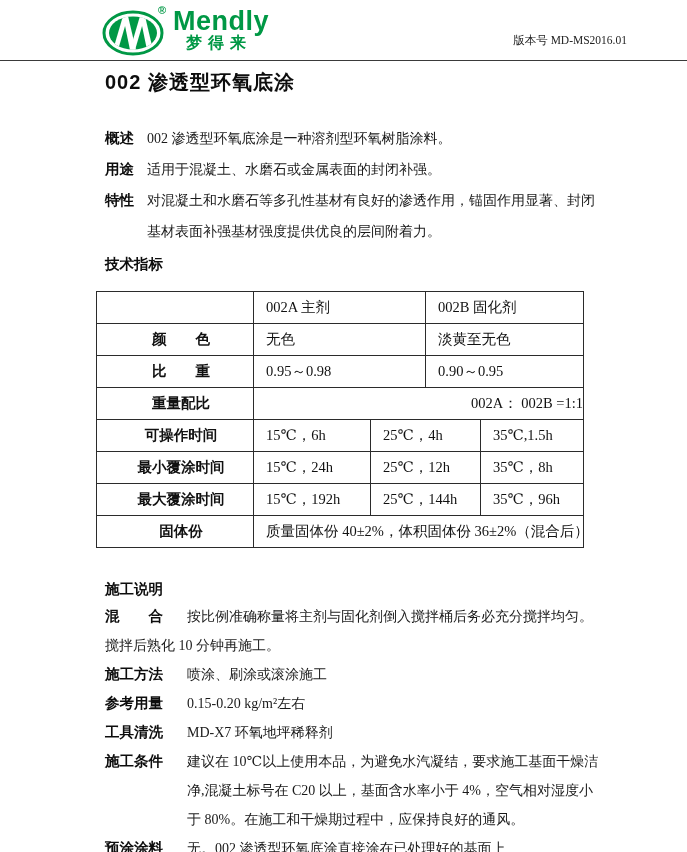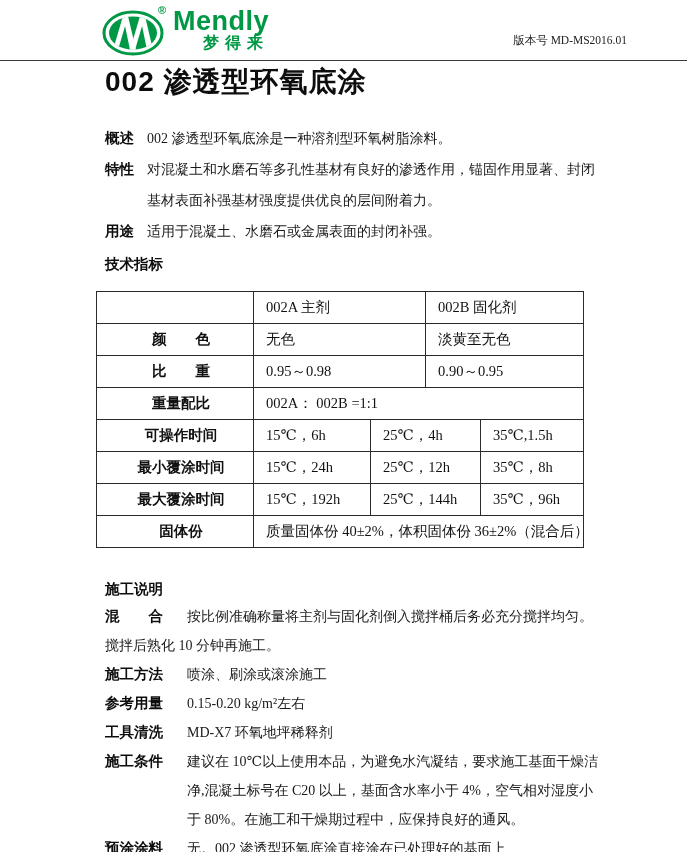--- a/index.html
+++ b/index.html
@@ -5,40 +5,40 @@
   html,body { margin:0; padding:0; background:#e8e8e8; }
   .page {
     width:687px; height:852px; background:#ffffff; position:relative;
     margin:0 auto; overflow:hidden;
     font-family:"Liberation Serif","DejaVu Serif",serif; color:#1a1a1a;
   }
   
   .header { height:60px; border-bottom:1px solid #3a3a3a; position:relative; }
   .logo { position:absolute; left:102px; top:8px; display:flex; align-items:flex-start; }
   .logo svg { width:66px; height:48px; display:block; }
-  .logo-text { margin-left:5px;text-align:right; }
+  .logo-text { margin-left:5px; }
   .brand {
     font-family:"Liberation Sans","DejaVu Sans",sans-serif; font-weight:bold;
     font-size:27px; line-height:26px; color:#009845; letter-spacing:0.5px;
   }
   .brand-cn {
     font-family:"Liberation Sans","DejaVu Sans",sans-serif; font-weight:bold;
     font-size:16px; line-height:18px; color:#009845; letter-spacing:6px; margin:0 0 0 13px;
   }
   .reg {
     position:absolute; left:158px; top:4px; color:#009845; font-size:11px;
     font-family:"Liberation Sans",sans-serif; font-weight:bold;
   }
   .version { position:absolute; right:60px; top:33px; font-size:11.5px; color:#222; }
 
   
   .title {
     margin:6px 0 0 105px;
     font-family:"Liberation Sans","DejaVu Sans",sans-serif;
-    font-weight:bold; font-size:28px; line-height:30px; color:#0d0d0d; letter-spacing:1px;
+    font-weight:bold; font-size:20px; line-height:30px; color:#0d0d0d; letter-spacing:1px;
   }
 
   .content { margin-left:105px; width:497px; }
 
   p.intro { margin:0; padding-left:42px; text-indent:-42px; font-size:14px; line-height:31px; }
   p.intro.first { margin-top:26px; }
   .lbl {
     display:inline-block; width:42px; text-indent:0;
     font-family:"Liberation Sans","DejaVu Sans",sans-serif; font-weight:bold; font-size:14.5px;
     color:#0d0d0d;
@@ -53,21 +53,21 @@
 
   table.spec { border-collapse:collapse; table-layout:fixed; width:487px; margin:16px 0 0 -9px; }
   table.spec td {
     border:1px solid #2b2b2b; height:31px; padding:0 0 0 12px;
     font-size:14.5px; color:#111; white-space:nowrap; overflow:hidden;
   }
   td.lblcell {
     font-family:"Liberation Sans","DejaVu Sans",sans-serif; font-weight:bold;
     font-size:15px; padding-left:8px; color:#0d0d0d;text-align:center;
   }
-  td.center { text-align:left; padding-left:0; }
+  td.center { text-align:right; padding-left:0; }
 
   p.cons { margin:0; padding-left:82px; text-indent:-82px; font-size:14px; line-height:29px; }
   p.cons.firstcons { margin-top:2px; }
   .lbl2 {
     display:inline-block; width:82px; text-indent:0;
     font-family:"Liberation Sans","DejaVu Sans",sans-serif; font-weight:bold; font-size:14.5px;
     color:#0d0d0d;
   }
   p.plain { margin:0; font-size:14px; line-height:29px; }
 </style>
@@ -101,24 +101,24 @@
   </div>
 
   <h1 class="title">002 渗透型环氧底涂</h1>
 
   <div class="content">
 
     <p class="intro first">
       <span class="lbl">概述</span><span>002 渗透型环氧底涂是一种溶剂型环氧树脂涂料。</span>
     </p>
     <p class="intro">
-      <span class="lbl">特性</span><span>对混凝土和水磨石等多孔性基材有良好的渗透作用，锚固作用显著、封闭基材表面补强基材强度提供优良的层间附着力。</span>
+      <span class="lbl">用途</span><span>适用于混凝土、水磨石或金属表面的封闭补强。</span>
     </p>
     <p class="intro">
-      <span class="lbl">用途</span><span>适用于混凝土、水磨石或金属表面的封闭补强。</span>
+      <span class="lbl">特性</span><span>对混凝土和水磨石等多孔性基材有良好的渗透作用，锚固作用显著、封闭基材表面补强基材强度提供优良的层间附着力。</span>
     </p>
 
     <h2 class="sec">技术指标</h2>
 
     <table class="spec">
       <colgroup>
         <col style="width:157px">
           <col style="width:117px">
           <col style="width:55px">
           <col style="width:55px">

